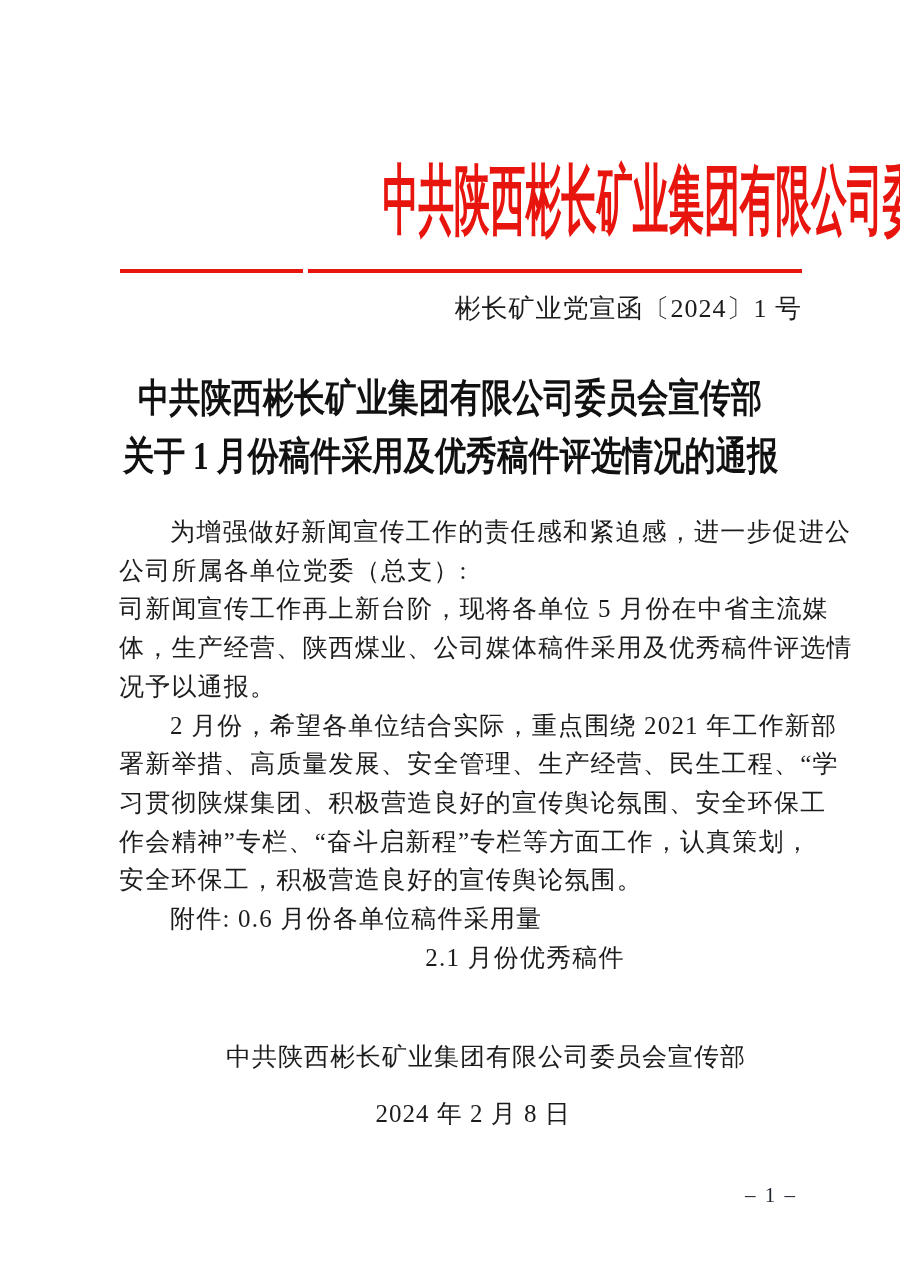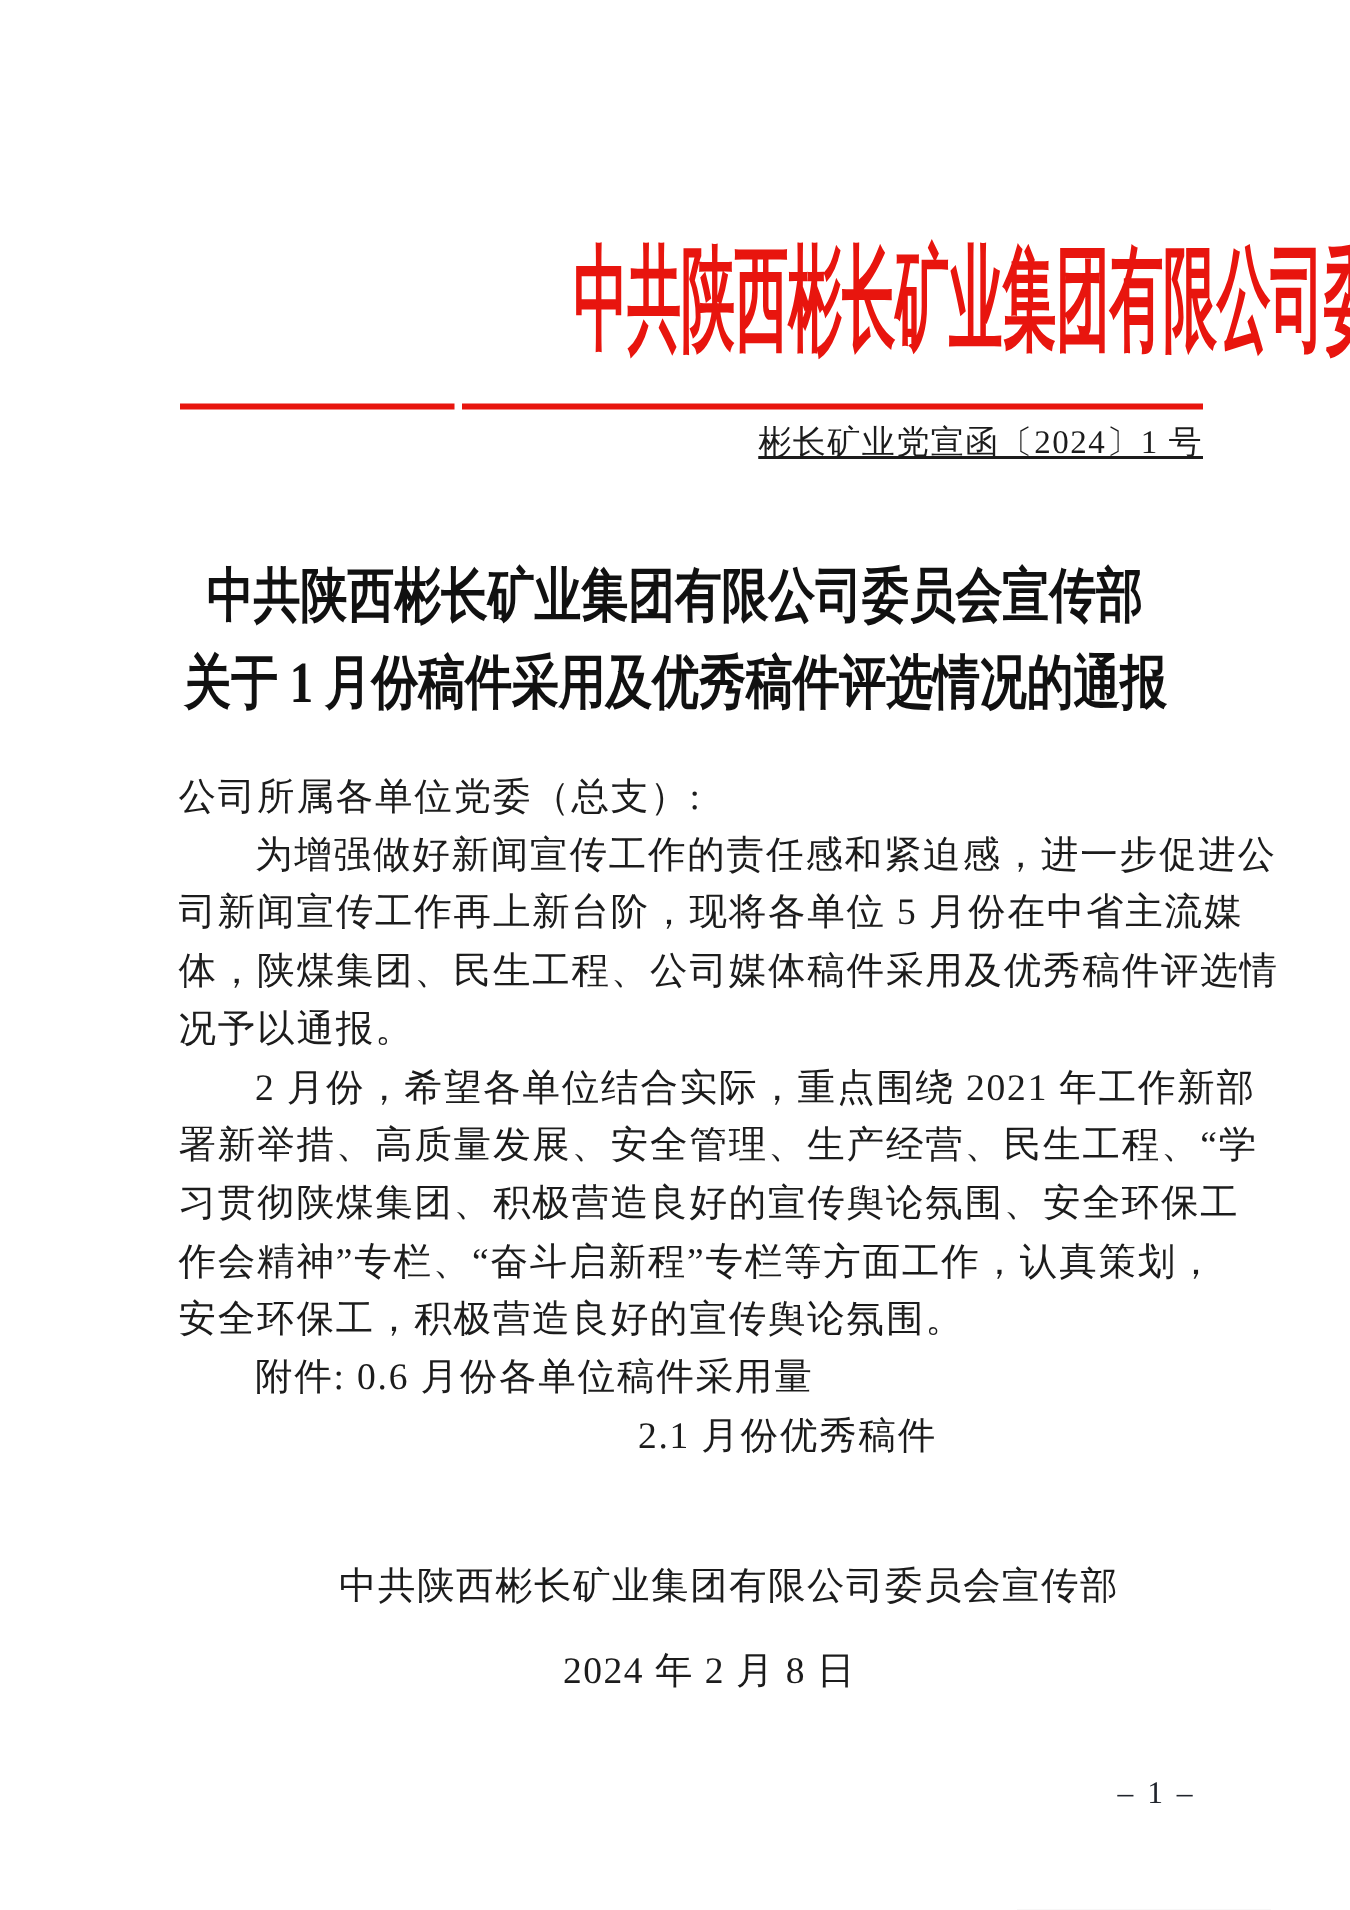--- a/index.html
+++ b/index.html
@@ -41,26 +41,25 @@
     top: 269px;
     height: 4px;
     background: var(--accent-red, #e8150e);
   }
   .rule-seg.seg1 { left: 120px; width: 183px; }
   .rule-seg.seg2 { left: 308px; width: 494px; }
 
   
   .doc-number {
     position: absolute;
-    top: 280px;
+    top: 291px;
     right: 98px;
-    font-size: 22px;
+    font-size: 26px;
     letter-spacing: 1px;
     white-space: nowrap;
-    text-decoration: underline;
   }
 
   
   .title-line {
     position: absolute;
     left: 0;
     width: 100%;
     text-align: center;
     line-height: 46px;
     white-space: nowrap;
@@ -131,25 +130,25 @@
   <div class="doc-number">彬长矿业党宣函〔2024〕1 号</div>
 
   <div class="title-line l1">
     <span class="squeeze">中共陕西彬长矿业集团有限公司委员会宣传部</span>
   </div>
   <div class="title-line l2">
     <span class="squeeze">关于 1 月份稿件采用及优秀稿件评选情况的通报</span>
   </div>
 
   <div class="body-text">
+    <div class="body-line indent">为增强做好新闻宣传工作的责任感和紧迫感，进一步促进公</div>
+
     <div class="body-line">公司所属各单位党委（总支）:</div>
-
-    <div class="body-line indent">为增强做好新闻宣传工作的责任感和紧迫感，进一步促进公</div>
     <div class="body-line">司新闻宣传工作再上新台阶，现将各单位 5 月份在中省主流媒</div>
-    <div class="body-line">体，陕煤集团、民生工程、公司媒体稿件采用及优秀稿件评选情</div>
+    <div class="body-line">体，生产经营、陕西煤业、公司媒体稿件采用及优秀稿件评选情</div>
     <div class="body-line">况予以通报。</div>
 
     <div class="body-line indent">2 月份，希望各单位结合实际，重点围绕 2021 年工作新部</div>
     <div class="body-line">署新举措、高质量发展、安全管理、生产经营、民生工程、“学</div>
     <div class="body-line">习贯彻陕煤集团、积极营造良好的宣传舆论氛围、安全环保工</div>
     <div class="body-line">作会精神”专栏、“奋斗启新程”专栏等方面工作，认真策划，</div>
     <div class="body-line">安全环保工，积极营造良好的宣传舆论氛围。</div>
 
     <div class="body-line indent">附件: 0.6 月份各单位稿件采用量</div>
     <div class="body-line indent-deep">2.1 月份优秀稿件</div>

